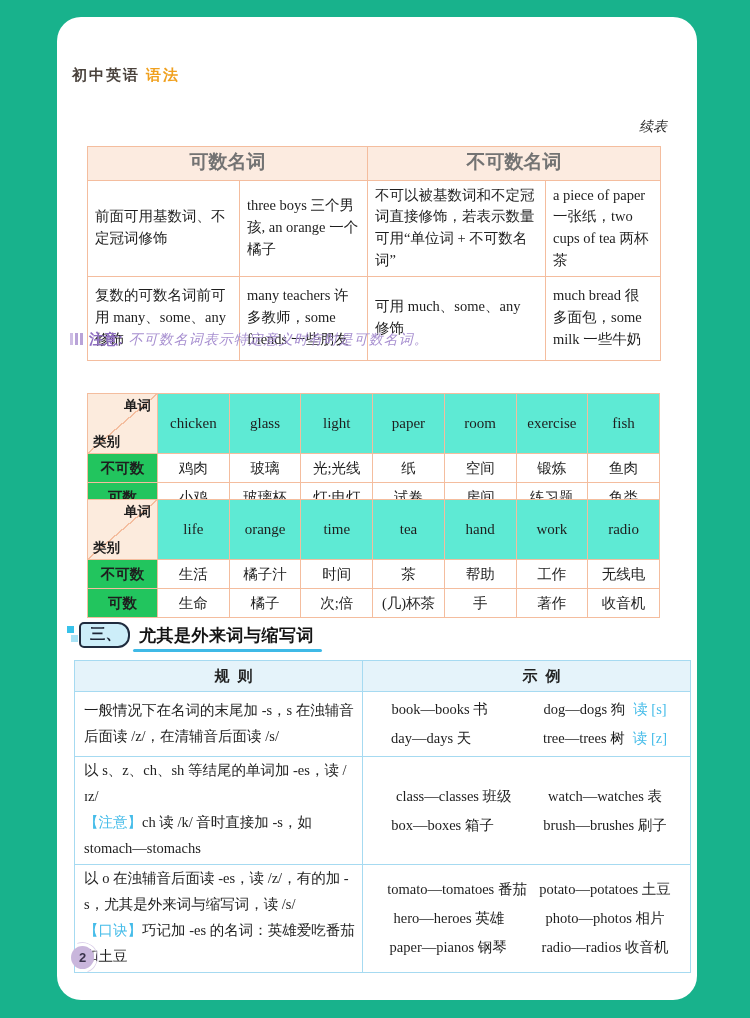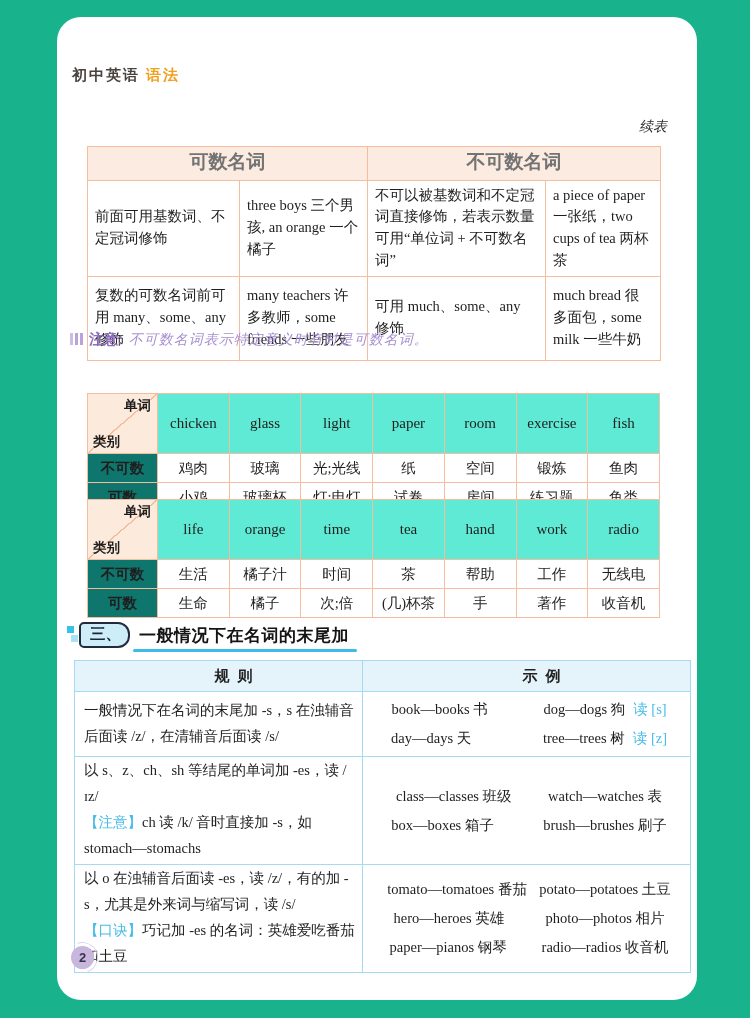--- a/index.html
+++ b/index.html
@@ -42,21 +42,21 @@
   .t1 tr.r2 { height:84px; }
   
   .t2 { left:30px; top:376px; }
   .t3 { left:30px; top:482px; }
   .wt { width:573px; font-size:14.5px; }
   .wt td { text-align:center; vertical-align:middle; padding:1px 2px; }
   .wt tr.whead { height:60px; }
   .wt tr.whead td { font-size:15px; background:#5eead4; }
   .wt tr.wrow { height:29px; }
   .wt td.rlabel {
-    background:#0f766e; font-family:"Liberation Sans","DejaVu Sans",sans-serif;
+    background:#22c55e; font-family:"Liberation Sans","DejaVu Sans",sans-serif;
     font-weight:bold; font-size:14.5px;
   }
   td.diag { position:relative; background:#fcebdd !important; }
   td.diag .slash {
     position:absolute; inset:0;
     background:linear-gradient(to bottom right,
       transparent calc(50% - 0.7px), #f4bd9e calc(50% - 0.7px),
       #f4bd9e calc(50% + 0.7px), transparent calc(50% + 0.7px));
   }
   td.diag span.dlab {
@@ -272,21 +272,21 @@
       </tr>
     </tbody>
   </table>
 
   <div class="sec">
     <span class="sec-squares">
         <i class="sq1"></i>
         <i class="sq2"></i>
       </span>
     <span class="sec-badge">三、</span>
-    <span class="sec-title">一般情况下在名词的末尾加</span>
+    <span class="sec-title">尤其是外来词与缩写词</span>
   </div>
 
   <table class="tbl blue t4">
     <colgroup>
         <col style="width:288px">
         <col style="width:328px">
       </colgroup>
     <tbody>
       <tr class="hrow-b">
         <td>规 则</td>

